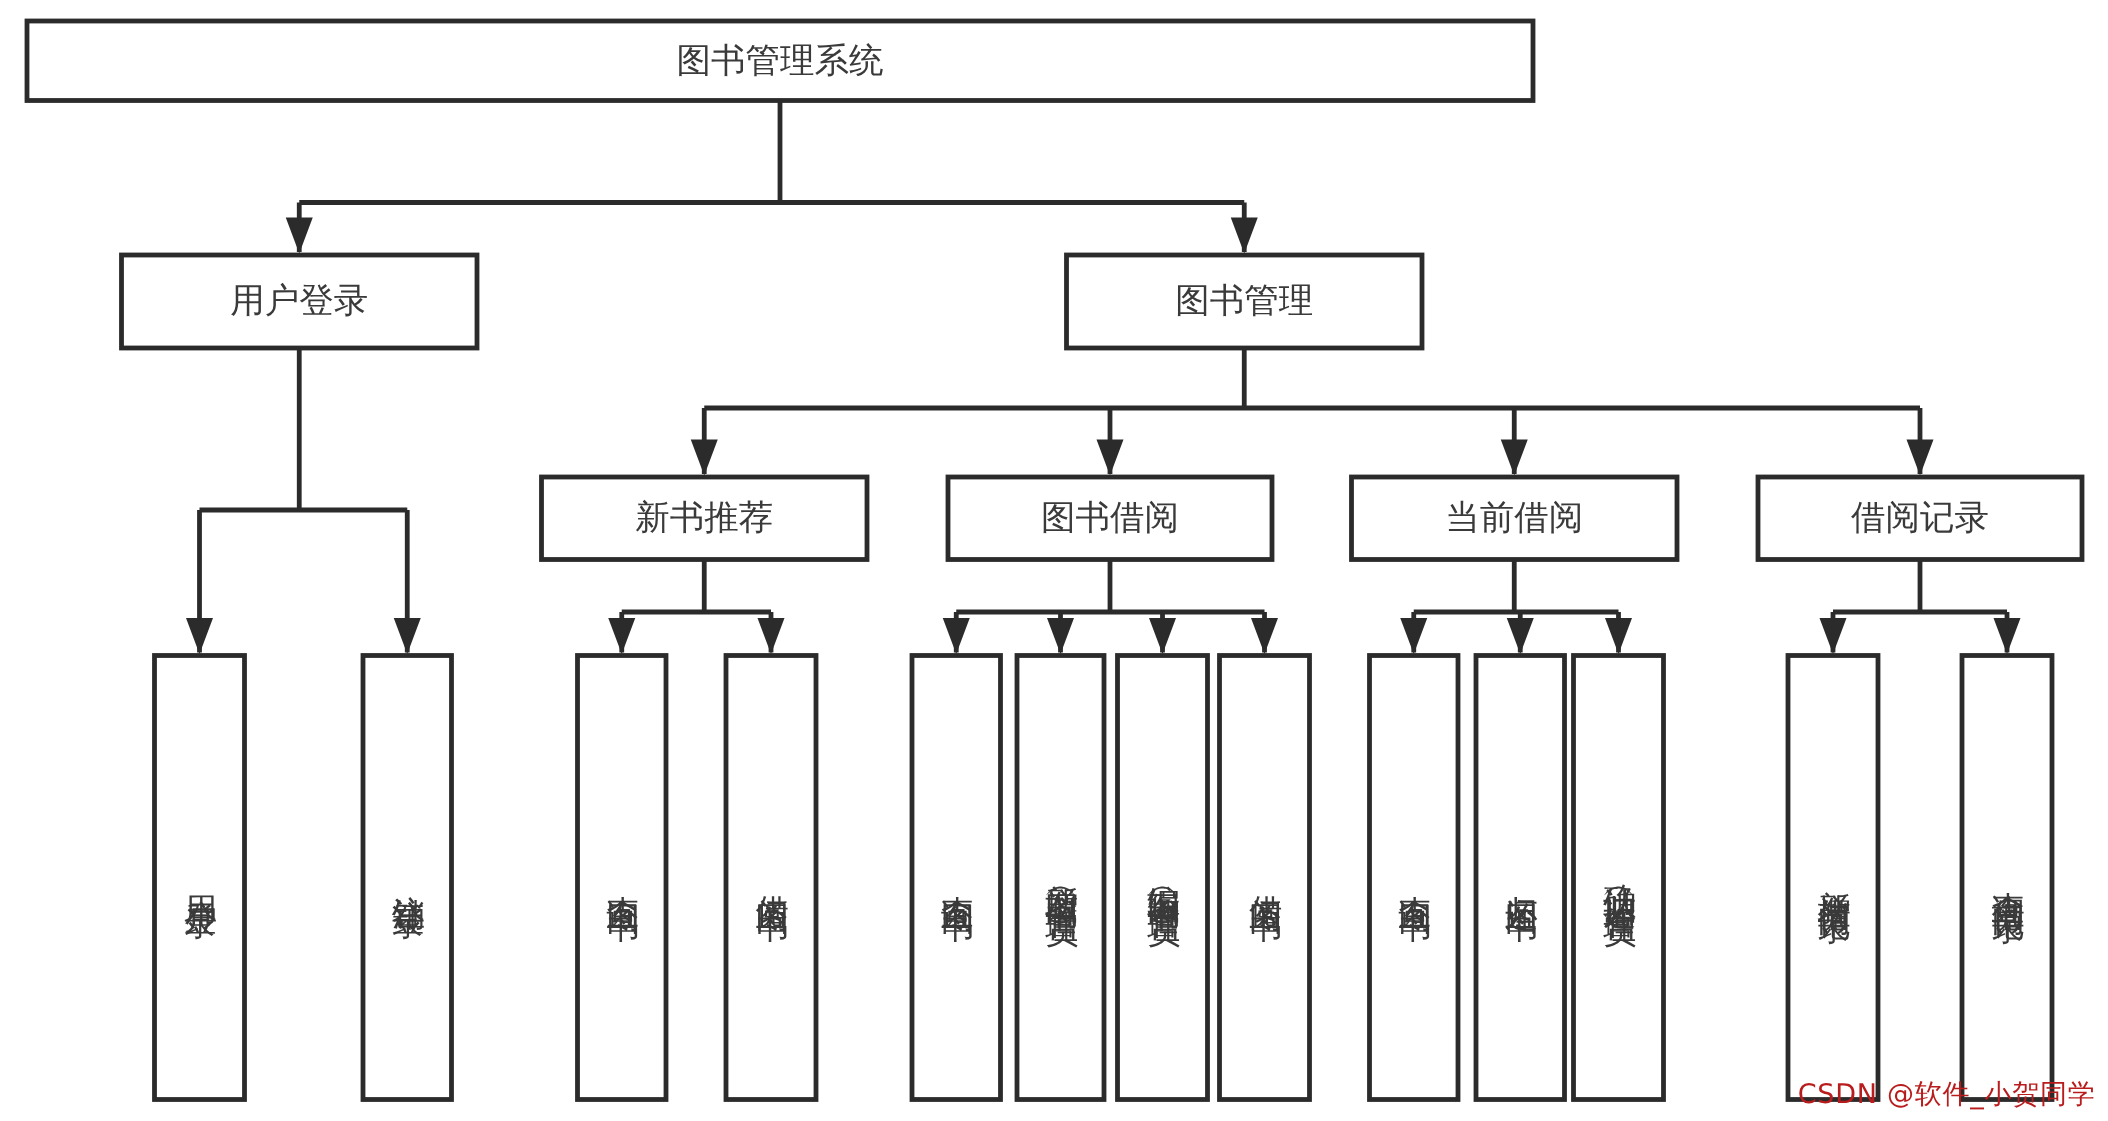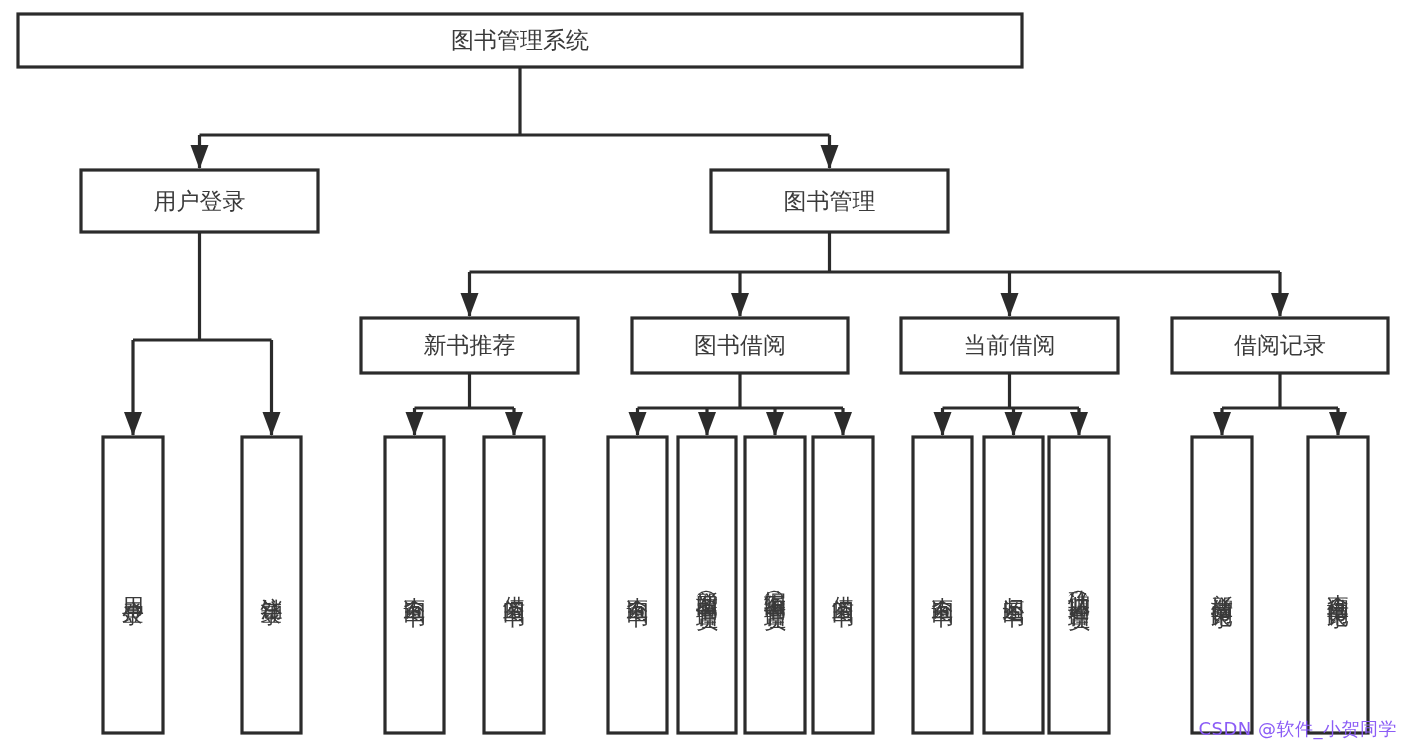--- a/index.html
+++ b/index.html
@@ -57,21 +57,21 @@
     line-height: 1.08;
     letter-spacing: 3px;
     white-space: nowrap;
   }
   #watermark {
     position: absolute;
     right: 8px;
     bottom: 6px;
     font-family: "DejaVu Sans", "Liberation Sans", sans-serif;
     font-size: 18px;
-    color: #8b5cf6;
+    color: #b91c1c;
     letter-spacing: 0.5px;
     white-space: nowrap;
   }
 </style>
 </head>
 <body>
 
 <svg id="diagram" viewBox="0 0 1405 747">
   <defs></defs>
   <g id="edges-layer">

